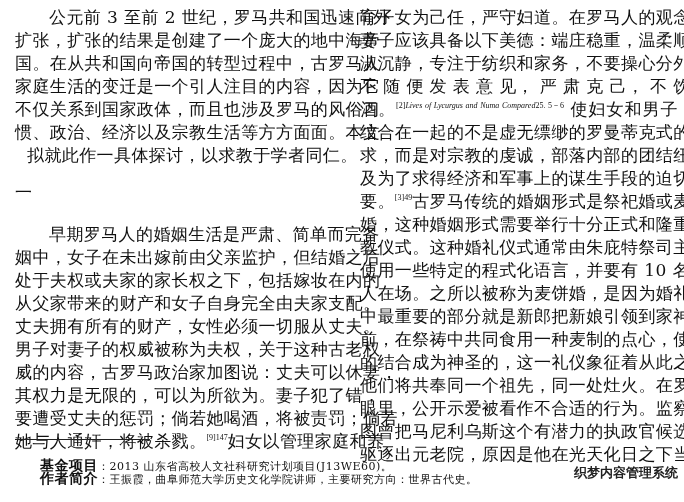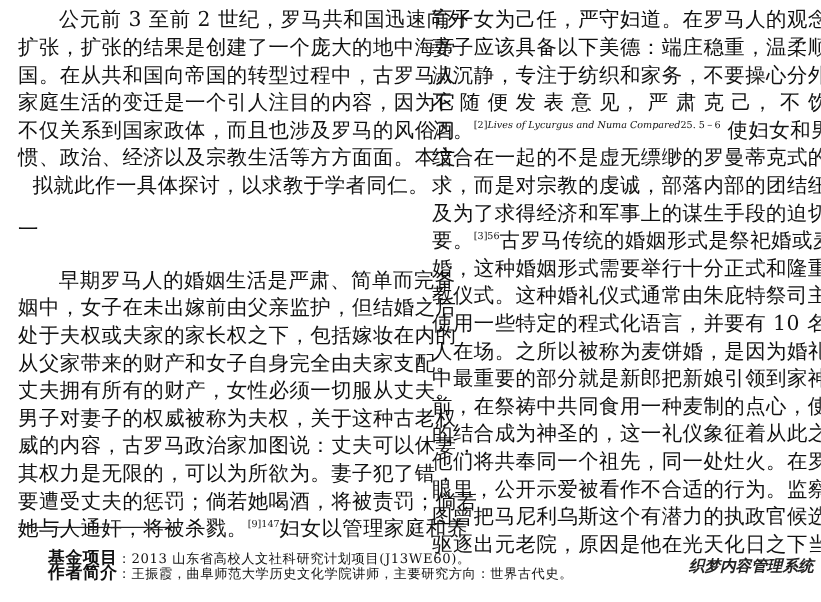--- a/index.html
+++ b/index.html
@@ -18,38 +18,38 @@
   .col-left { left: 15px; width: 318px; }
   .col-right { left: 360px; width: 318px; }
   .line { display: block; height: 23px; white-space: nowrap; text-align: justify; text-align-last: justify; }
   .line.last { text-align-last: left; margin-left: 12px; }
   .line.indent { padding-left: 34px; }
   .divider {
     display: block; text-align: center; height: 46px; line-height: 46px;
     font-size: 17px; margin-top: 2px;
   }
   .gap { display:block; height: 8px; }
-  sup { font-size: 8px; line-height: 0; vertical-align: 7px; letter-spacing: 0; }
+  sup { font-size: 8px; line-height: 0; vertical-align: 7px; letter-spacing: 0; font-family: Liberation Serif, serif; }
   .citation-it { font-style: italic; font-size: 8px; letter-spacing: 0; }
   .footnote-rule {
     position: absolute; left: 15px; top: 439px; width: 135px; height: 0;
     border-top: 1px solid #222;
   }
   .footnote {
     position: absolute; left: 40px; font-size: 11px; line-height: 16px;
     letter-spacing: 0.5px; white-space: nowrap;
   }
   .footnote .label { font-weight: bold; font-size: 14px; font-family: "DejaVu Sans", sans-serif; }
   .fn1 { top: 443px; margin-top: 14px; }
   .fn2 { top: 470px; }
   .watermark {
     position: absolute; left: 573px; top: 465px; width: 106px; text-align: center;
     font-family: "DejaVu Sans", sans-serif; font-weight: bold;
   }
-  .wm-cn { font-size: 13px; line-height: 16px; color: #222; letter-spacing: 0; font-style: italic; }
+  .wm-cn { font-size: 13px; line-height: 16px; color: #222; letter-spacing: 0; }
   .wm-en { font-size: 11px; line-height: 14px; color: #fff; letter-spacing: 2px;
            text-shadow: -1px 0 #222, 1px 0 #222, 0 -1px #222, 0 1px #222; }
 </style>
 </head>
 <body>
 
 <div class="col col-left">
   <div>
     <span class="line indent">公元前 3 至前 2 世纪，罗马共和国迅速向外</span>
     <span class="line">扩张，扩张的结果是创建了一个庞大的地中海帝</span>
@@ -82,21 +82,21 @@
   <span class="line">妻子应该具备以下美德：端庄稳重，温柔顺从，贤</span>
   <span class="line">淑沉静，专注于纺织和家务，不要操心分外之事，</span>
   <span class="line">不 随 便 发 表 意 见， 严 肃 克 己， 不 饮</span>
   <span class="line">
     <span>酒。</span><sup><span>[2]</span><span class="citation-it">Lives of Lycurgus and Numa Compared</span><span>25. 5－6</span></sup><span> 使妇女和男子</span>
   </span>
   <span class="line">结合在一起的不是虚无缥缈的罗曼蒂克式的追</span>
   <span class="line">求，而是对宗教的虔诚，部落内部的团结纽带以</span>
   <span class="line">及为了求得经济和军事上的谋生手段的迫切需</span>
   <span class="line">
-    <span>要。</span><sup>[3]56</sup><span>古罗马传统的婚姻形式是祭祀婚或麦饼</span>
+    <span>要。</span><sup>[3]49</sup><span>古罗马传统的婚姻形式是祭祀婚或麦饼</span>
   </span>
   <span class="line">婚，这种婚姻形式需要举行十分正式和隆重的宗</span>
   <span class="line">教仪式。这种婚礼仪式通常由朱庇特祭司主持，</span>
   <span class="line">使用一些特定的程式化语言，并要有 10 名证婚</span>
   <span class="line">人在场。之所以被称为麦饼婚，是因为婚礼仪式</span>
   <span class="line">中最重要的部分就是新郎把新娘引领到家神面</span>
   <span class="line">前，在祭祷中共同食用一种麦制的点心，使夫妇</span>
   <span class="line">的结合成为神圣的，这一礼仪象征着从此之后，</span>
   <span class="line">他们将共奉同一个祖先，同一处灶火。在罗马人</span>
   <span class="line">眼里，公开示爱被看作不合适的行为。监察官加</span>

